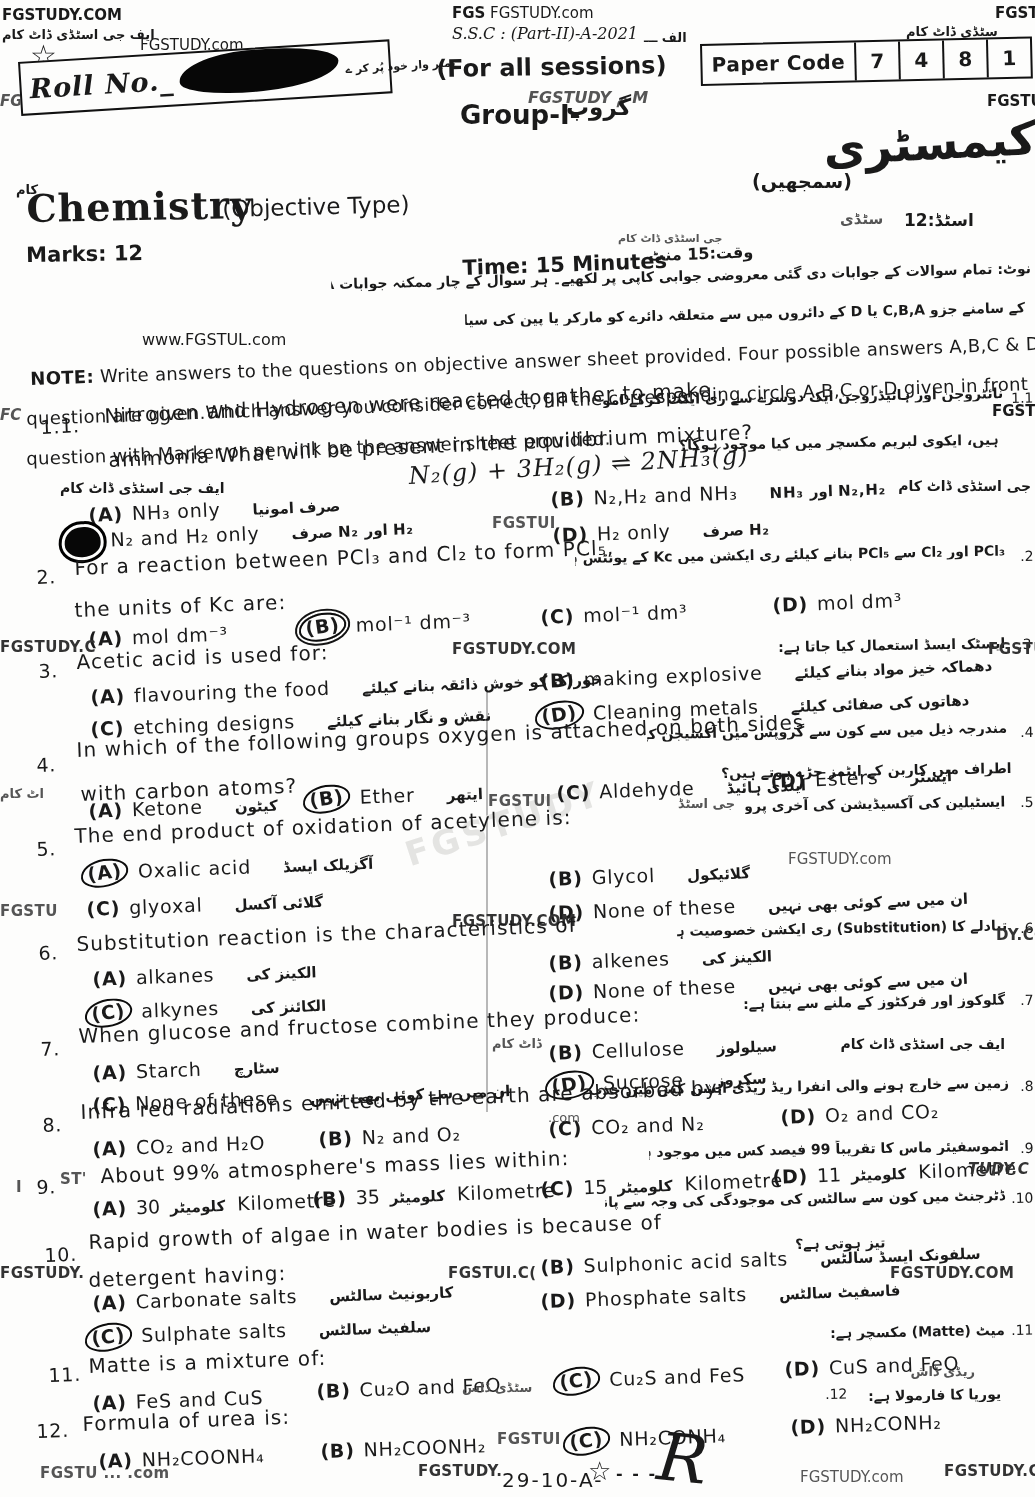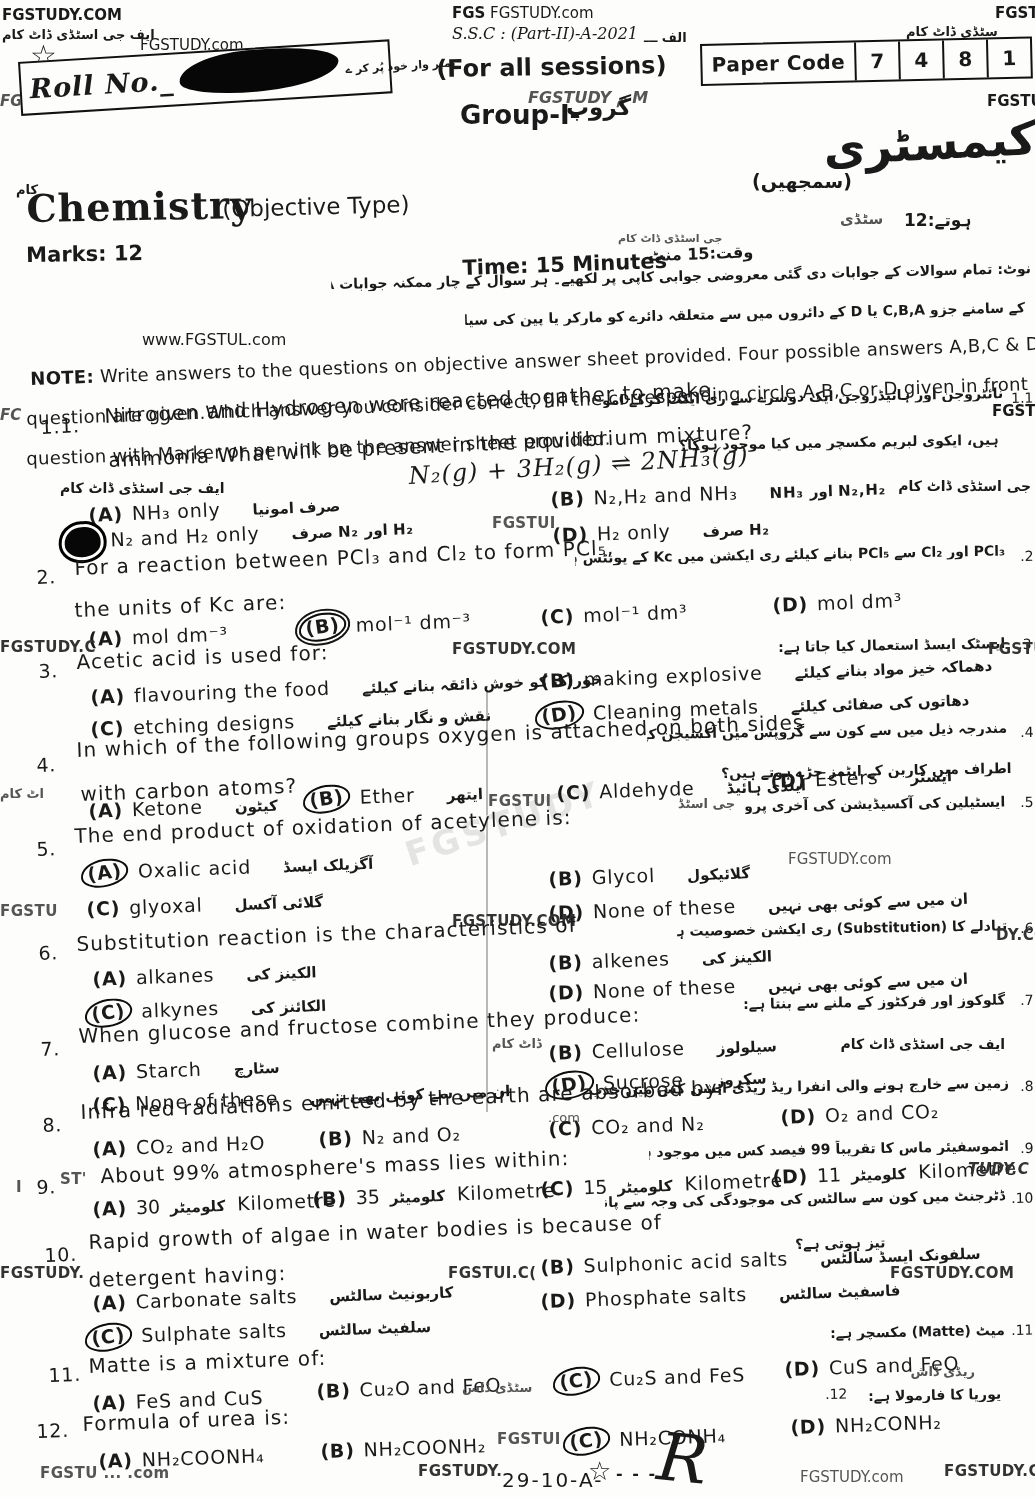--- a/index.html
+++ b/index.html
@@ -84,21 +84,21 @@
     <span class="pccell">7</span>
     <span class="pccell">4</span>
     <span class="pccell">8</span>
     <span class="pccell">1</span>
   </div>
   <span class="t b u15" style="left:987px;top:92px">FGSTU</span>
 
   <span class="t ur b r3" style="left:822px;top:122px;font-size:46px">کیمسٹری</span>
   <span class="t ur b" style="left:752px;top:170px;font-size:19px">(سمجھیں)</span>
   <span class="t ur g u15" style="left:840px;top:210px">سٹڈی</span>
-  <span class="t ur b u17" style="left:904px;top:210px">ہوتے:12</span>
+  <span class="t ur b u17" style="left:904px;top:210px">اسٹڈ:12</span>
   <span class="t ur u13" style="left:16px;top:182px">كام</span>
 
   <span class="t serif title r1" style="left:26px;top:186px">Chemistry</span>
   <span class="t r15" style="left:222px;top:196px;font-size:23px">(Objective Type)</span>
   <span class="t b r1" style="left:26px;top:243px;font-size:21px">Marks: 12</span>
   <span class="t ur u11 g" style="left:618px;top:232px">جی اسٹڈی ڈاٹ کام</span>
   <span class="t b r2" style="left:462px;top:256px;font-size:21px">Time: 15 Minutes</span>
   <span class="t ur b r2" style="left:648px;top:246px;font-size:16px">وقت:15 منٹ</span>
 
   <span class="t ur u14 r13 clip" style="right:4px;top:276px;max-width:700px">نوٹ: تمام سوالات کے جوابات دی گئی معروضی جوابی کاپی پر لکھیے۔ ہر سوال کے چار ممکنہ جوابات C,B,A اور D دیے گئے ہیں۔ جس جواب کو آپ درست سمجھیں، جوابی کاپی پر اس سوال نمبر</span>

